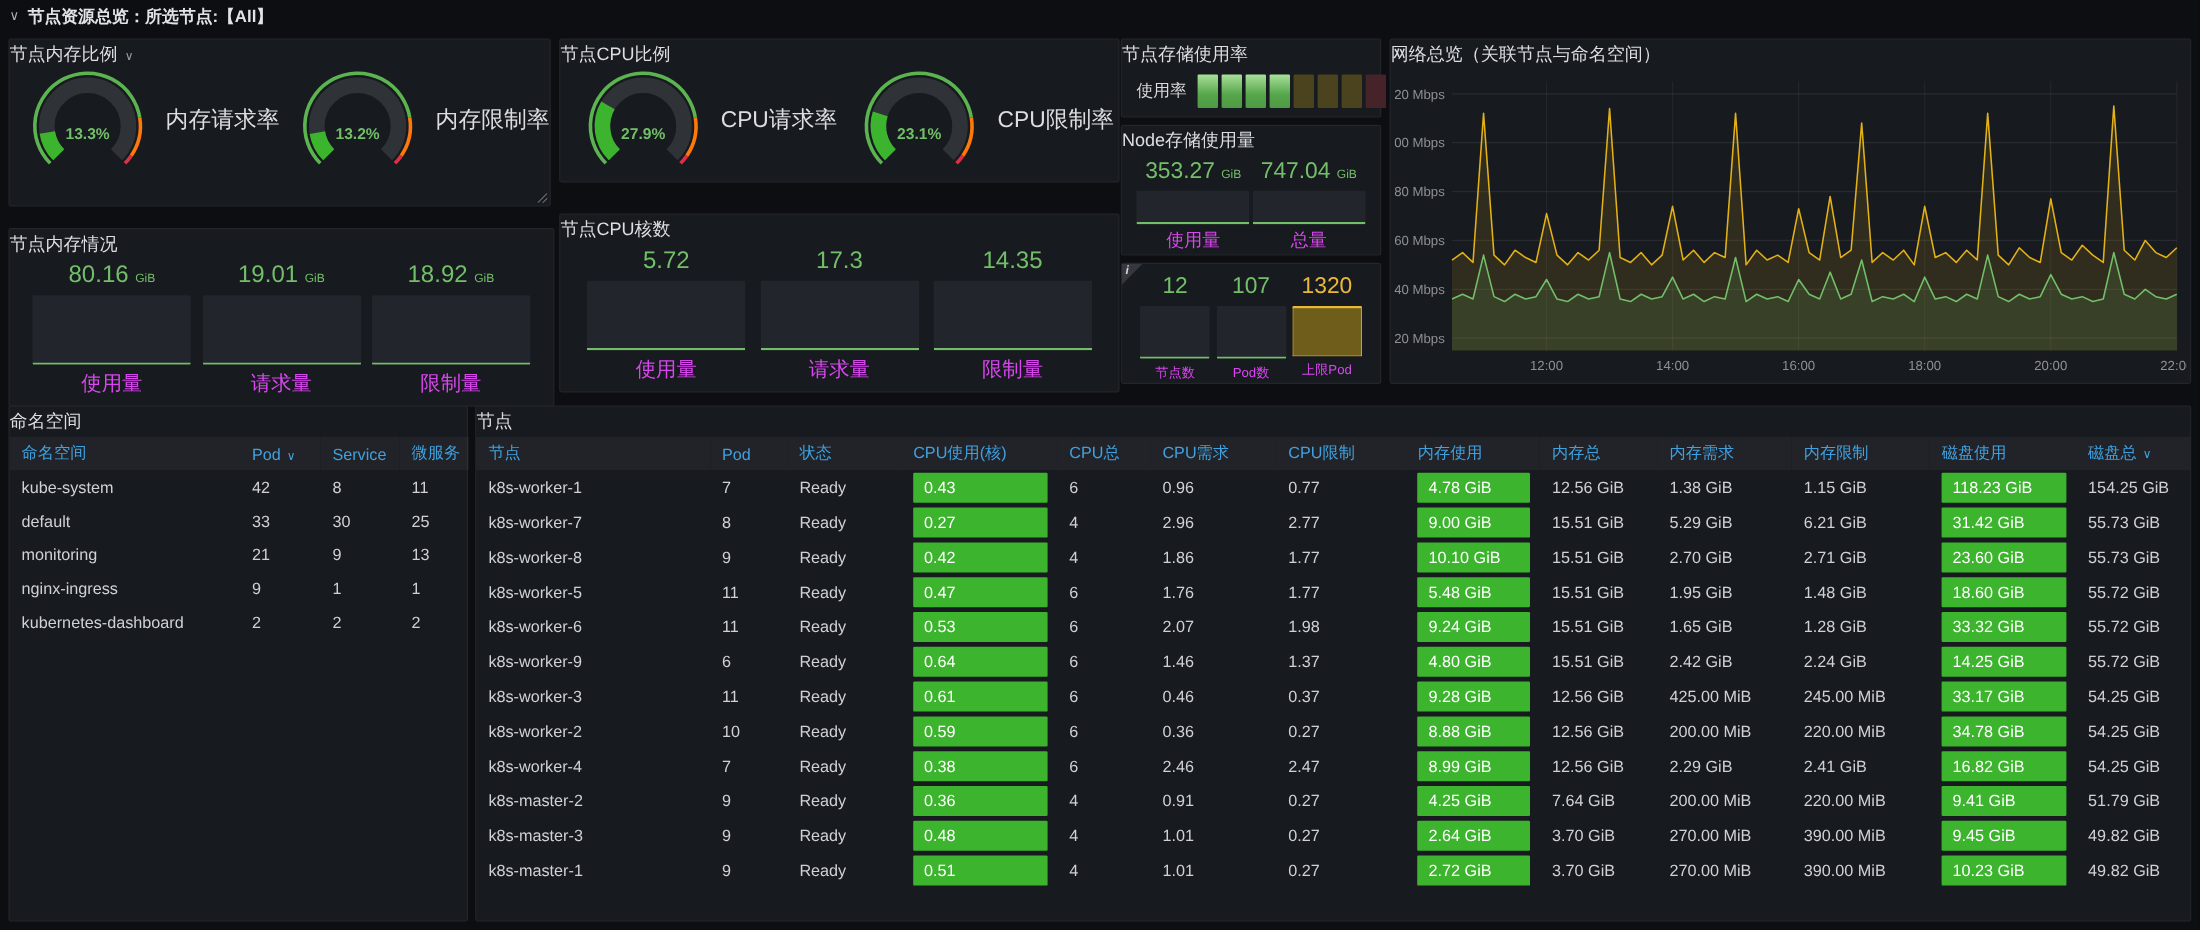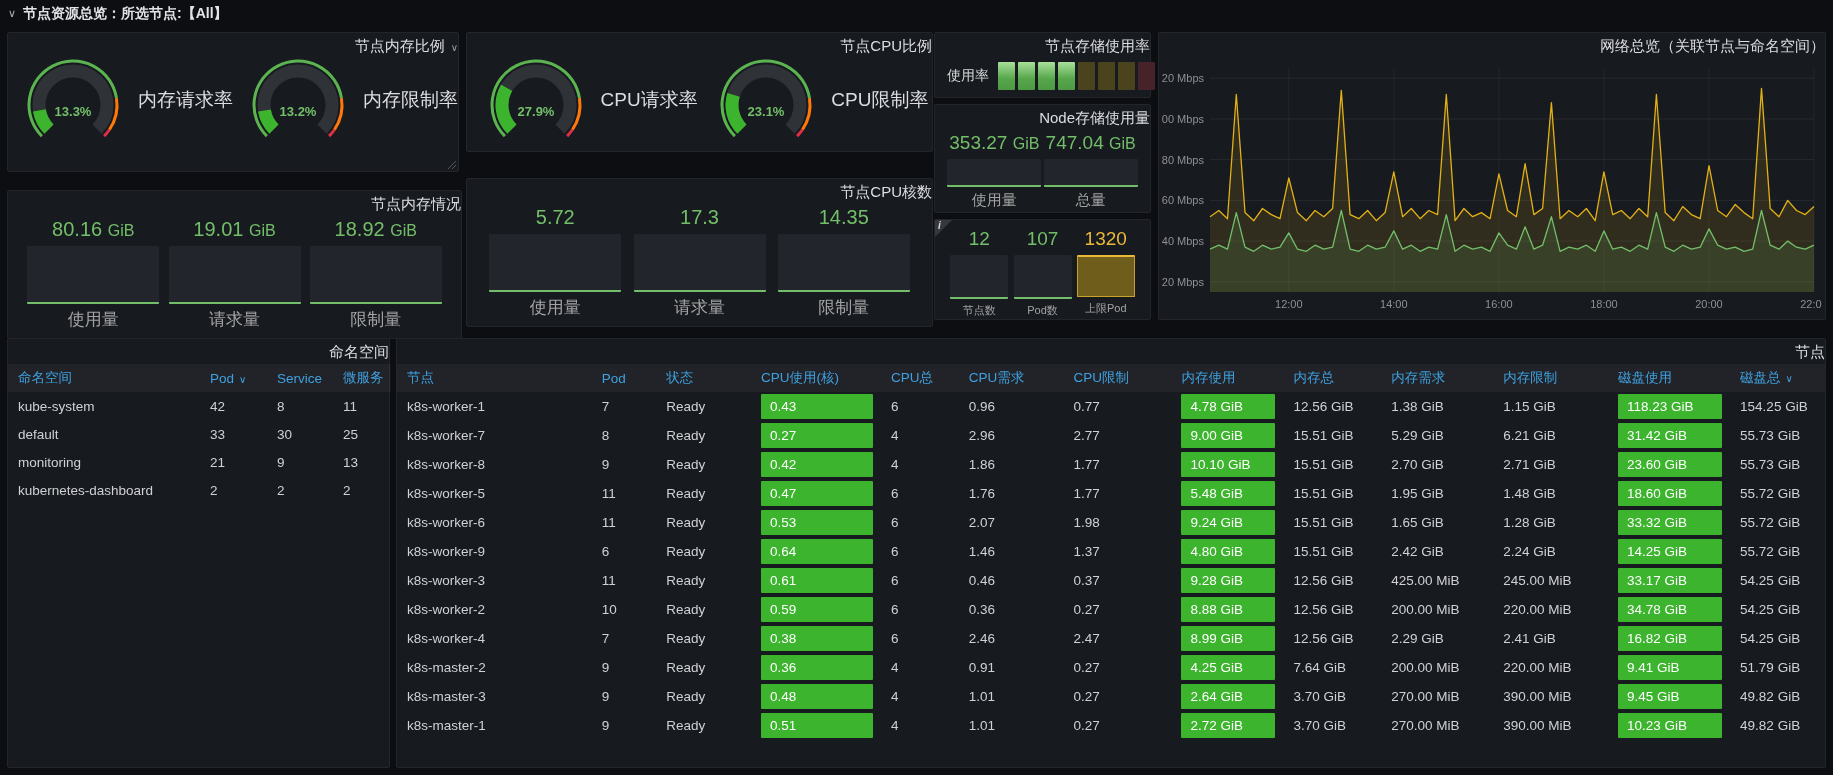--- a/index.html
+++ b/index.html
@@ -2,34 +2,34 @@
 <html><head>
 <meta charset="utf-8">
 <style>
   html,body{margin:0;padding:0;background:#0b0c0e;}
   .screen{position:relative;width:1833px;height:775px;background:#0d0e12;
     font-family:"Liberation Sans","DejaVu Sans",sans-serif;color:#d8d9da;overflow:hidden;}
   .topbar{position:absolute;left:8px;top:0;height:27px;display:flex;align-items:center;gap:7px;
     font-size:14px;font-weight:700;color:#e2e3e6;cursor:pointer;}
   .topbar .chev{color:#aeb0b5;font-size:11px;font-weight:400;}
   .panel{position:absolute;background:#171a1f;border:1px solid #23252b;border-radius:2px;box-sizing:border-box;}
-  .panel-title{height:25px;line-height:25px;text-align:right;font-size:15px;color:#dddee2;font-weight:500;
+  .panel-title{height:25px;line-height:25px;text-align:left;font-size:15px;color:#dddee2;font-weight:500;
     white-space:nowrap;overflow:hidden;cursor:pointer;}
   .title-chev{color:#9a9ca1;font-size:10px;margin-left:6px;}
   
   .gauge-row{display:flex;justify-content:space-evenly;align-items:flex-start;}
   .gauge{display:flex;flex-direction:row;align-items:center;}
   .gauge-label{font-size:19px;color:#dcdde0;margin-top:-4px;}
   
   .stats-row{display:flex;justify-content:space-evenly;align-items:flex-start;padding:2px 10px 0 10px;}
   .stat{display:flex;flex-direction:column;align-items:center;}
   .stat-value{font-size:20px;color:#73bf69;font-weight:500;white-space:nowrap;}
-  .stat-value .unit{font-size:16px;}
+  .stat-value .unit{font-size:10px;}
   .stat-box{width:132px;height:56px;background:#22252b;border-bottom:2px solid #73bf69;margin-top:5px;border-radius:1px;}
-  .stat-label{font-size:17px;color:#a3a3a3;margin-top:4px;white-space:nowrap;}
+  .stat-label{font-size:17px;color:#d946ef;margin-top:4px;white-space:nowrap;}
   #p-node-storage .stat-value{font-size:19px;}
   #p-node-storage .stat-box{width:94px;height:26px;}
   #p-node-storage .stat-label{font-size:15px;}
   #p-counts .stat-value{font-size:19px;}
   #p-counts .stat-box{width:58px;height:42px;}
   #p-counts .stat-label{font-size:11px;}
   .stat.yellow .stat-value{color:#eab839;}
   .stat.yellow .stat-box{background:#6f5e1b;border:1px solid #c9a22c;border-top:2px solid #eab839;border-bottom:1px solid #c9a22c;box-sizing:border-box;}
   .info-corner{position:absolute;top:0;left:0;width:0;height:0;
     border-top:17px solid #35383f;border-right:17px solid transparent;}
@@ -307,20 +307,26 @@
             <td>30</td>
             <td>25</td>
           </tr>
           <tr>
             <td>monitoring</td>
             <td>21</td>
             <td>9</td>
             <td>13</td>
           </tr>
           <tr>
+            <td>nginx-ingress</td>
+            <td>9</td>
+            <td>1</td>
+            <td>1</td>
+          </tr>
+          <tr>
             <td>kubernetes-dashboard</td>
             <td>2</td>
             <td>2</td>
             <td>2</td>
           </tr>
         </tbody>
     </table>
   </section>
 
   <section class="panel table-panel" id="p-nodes" style="left:396px;top:338px;width:1430px;height:430px;">

